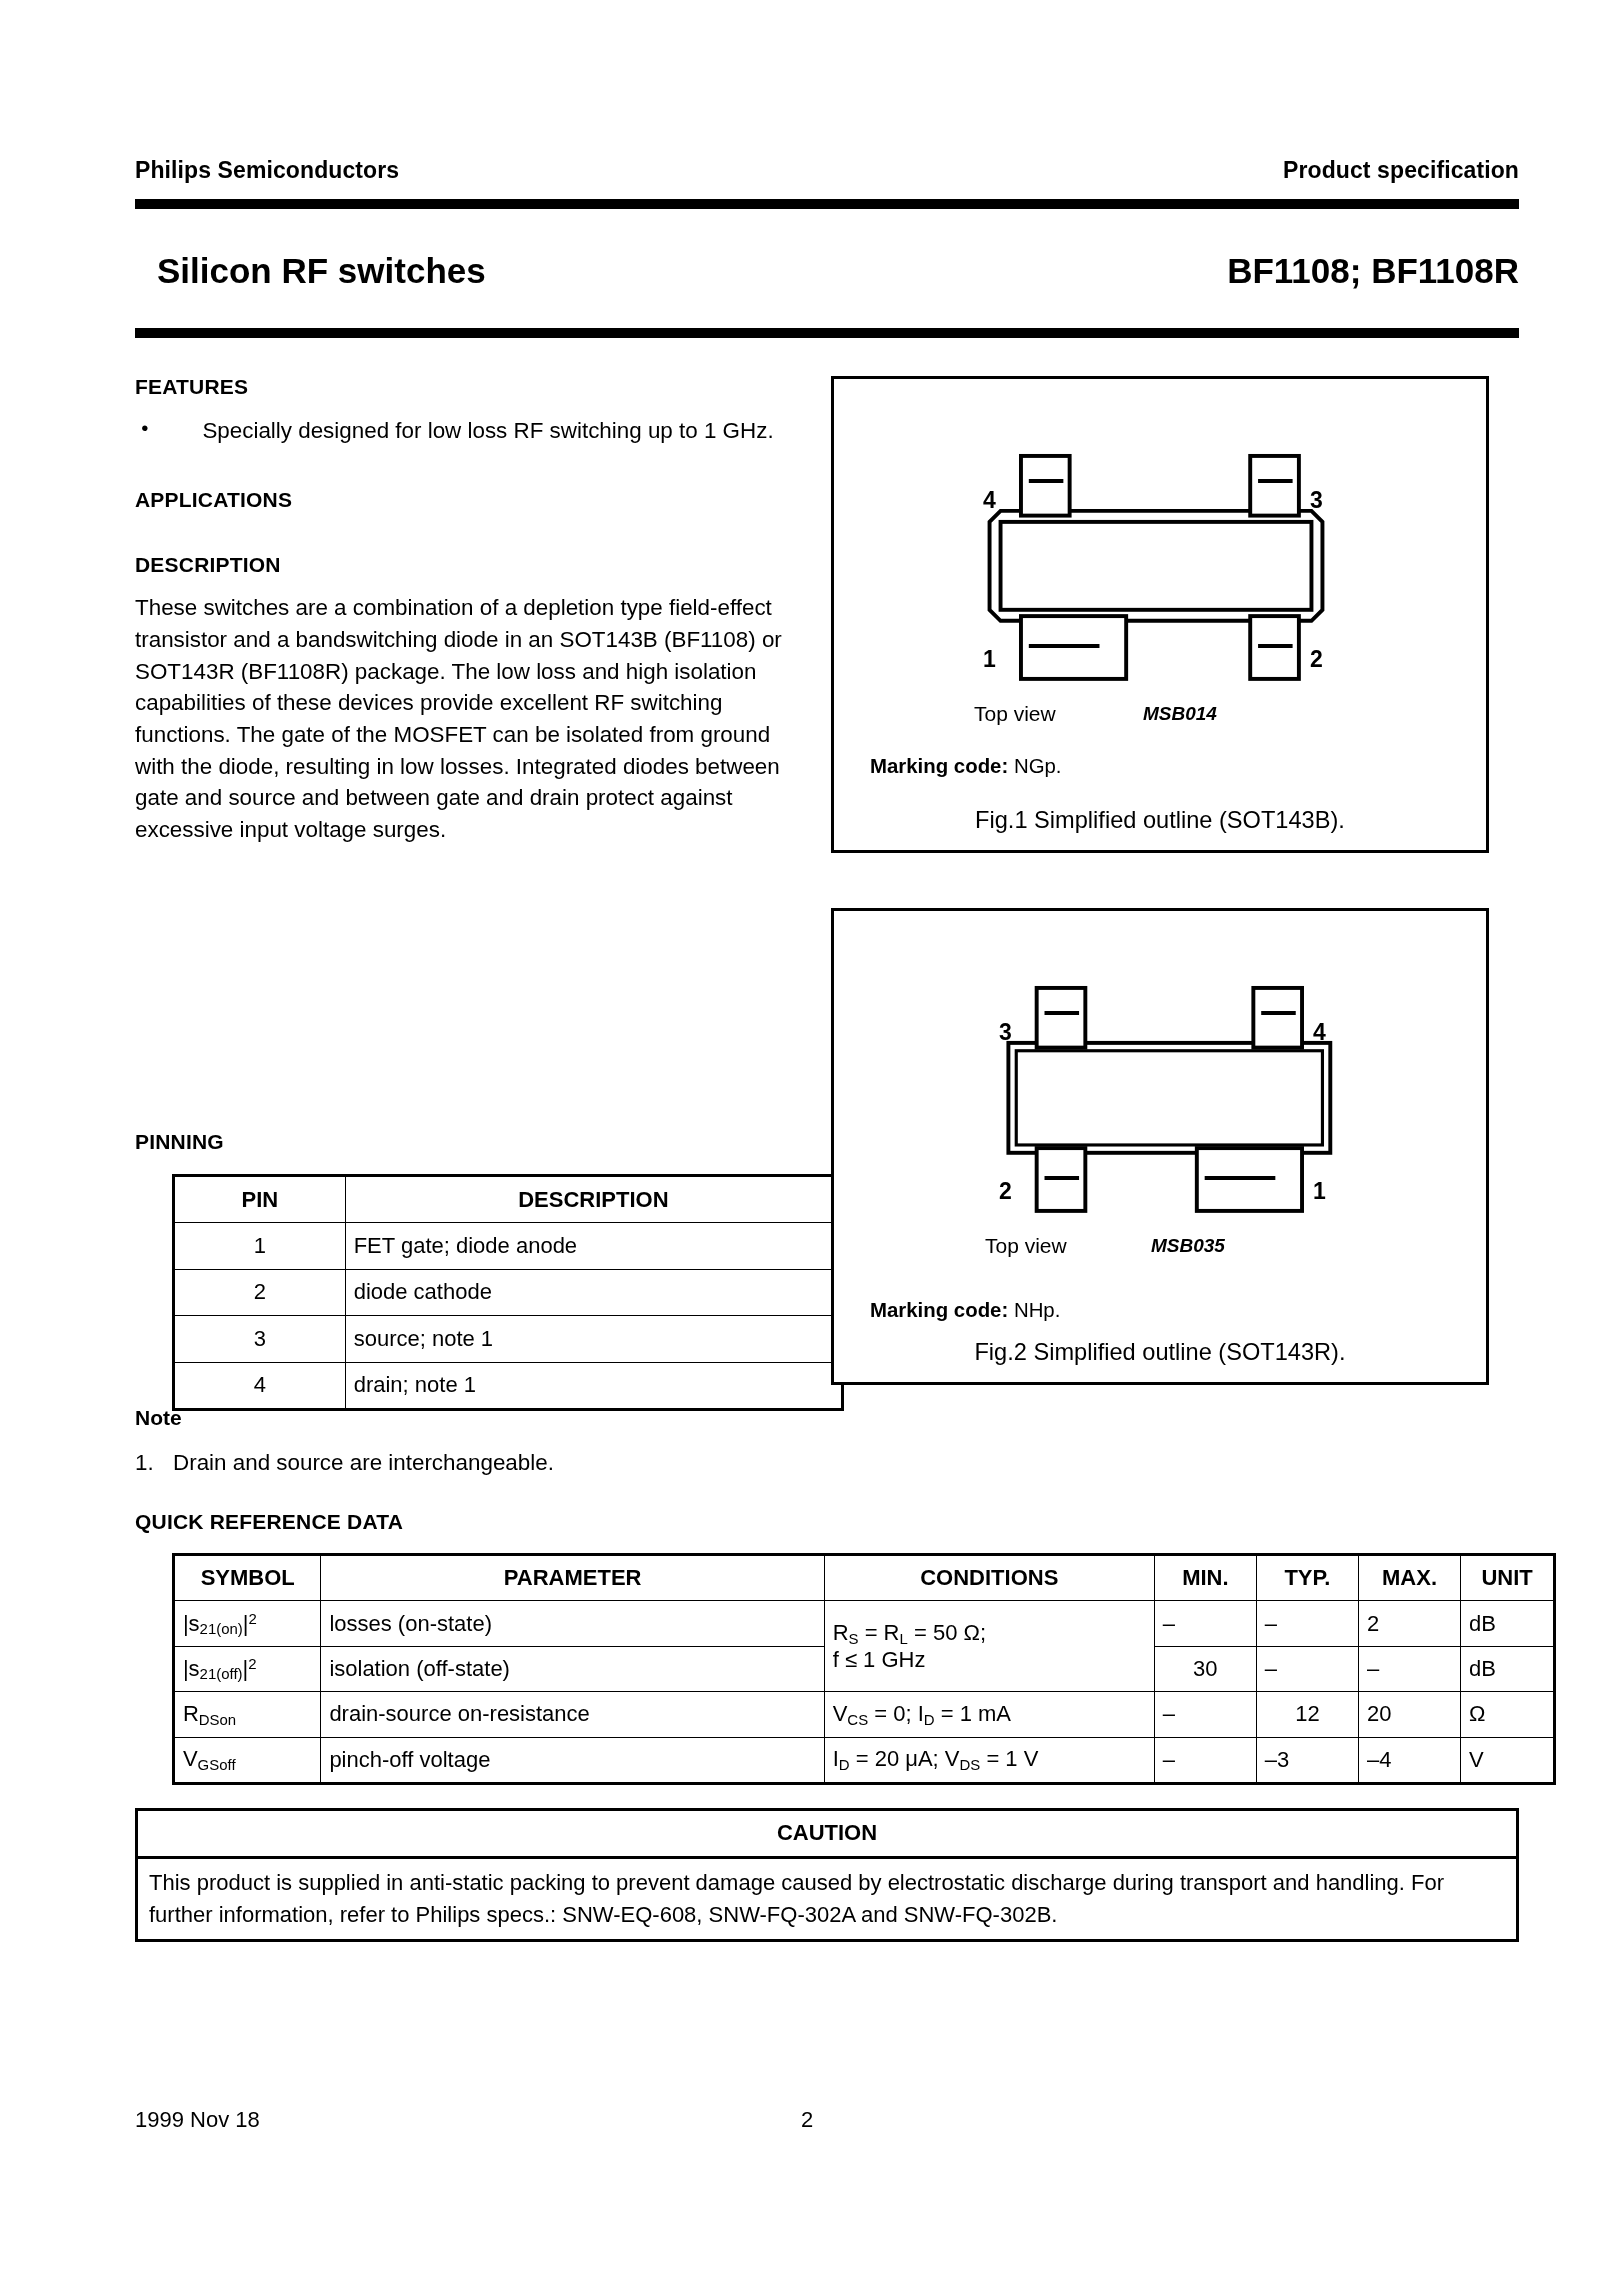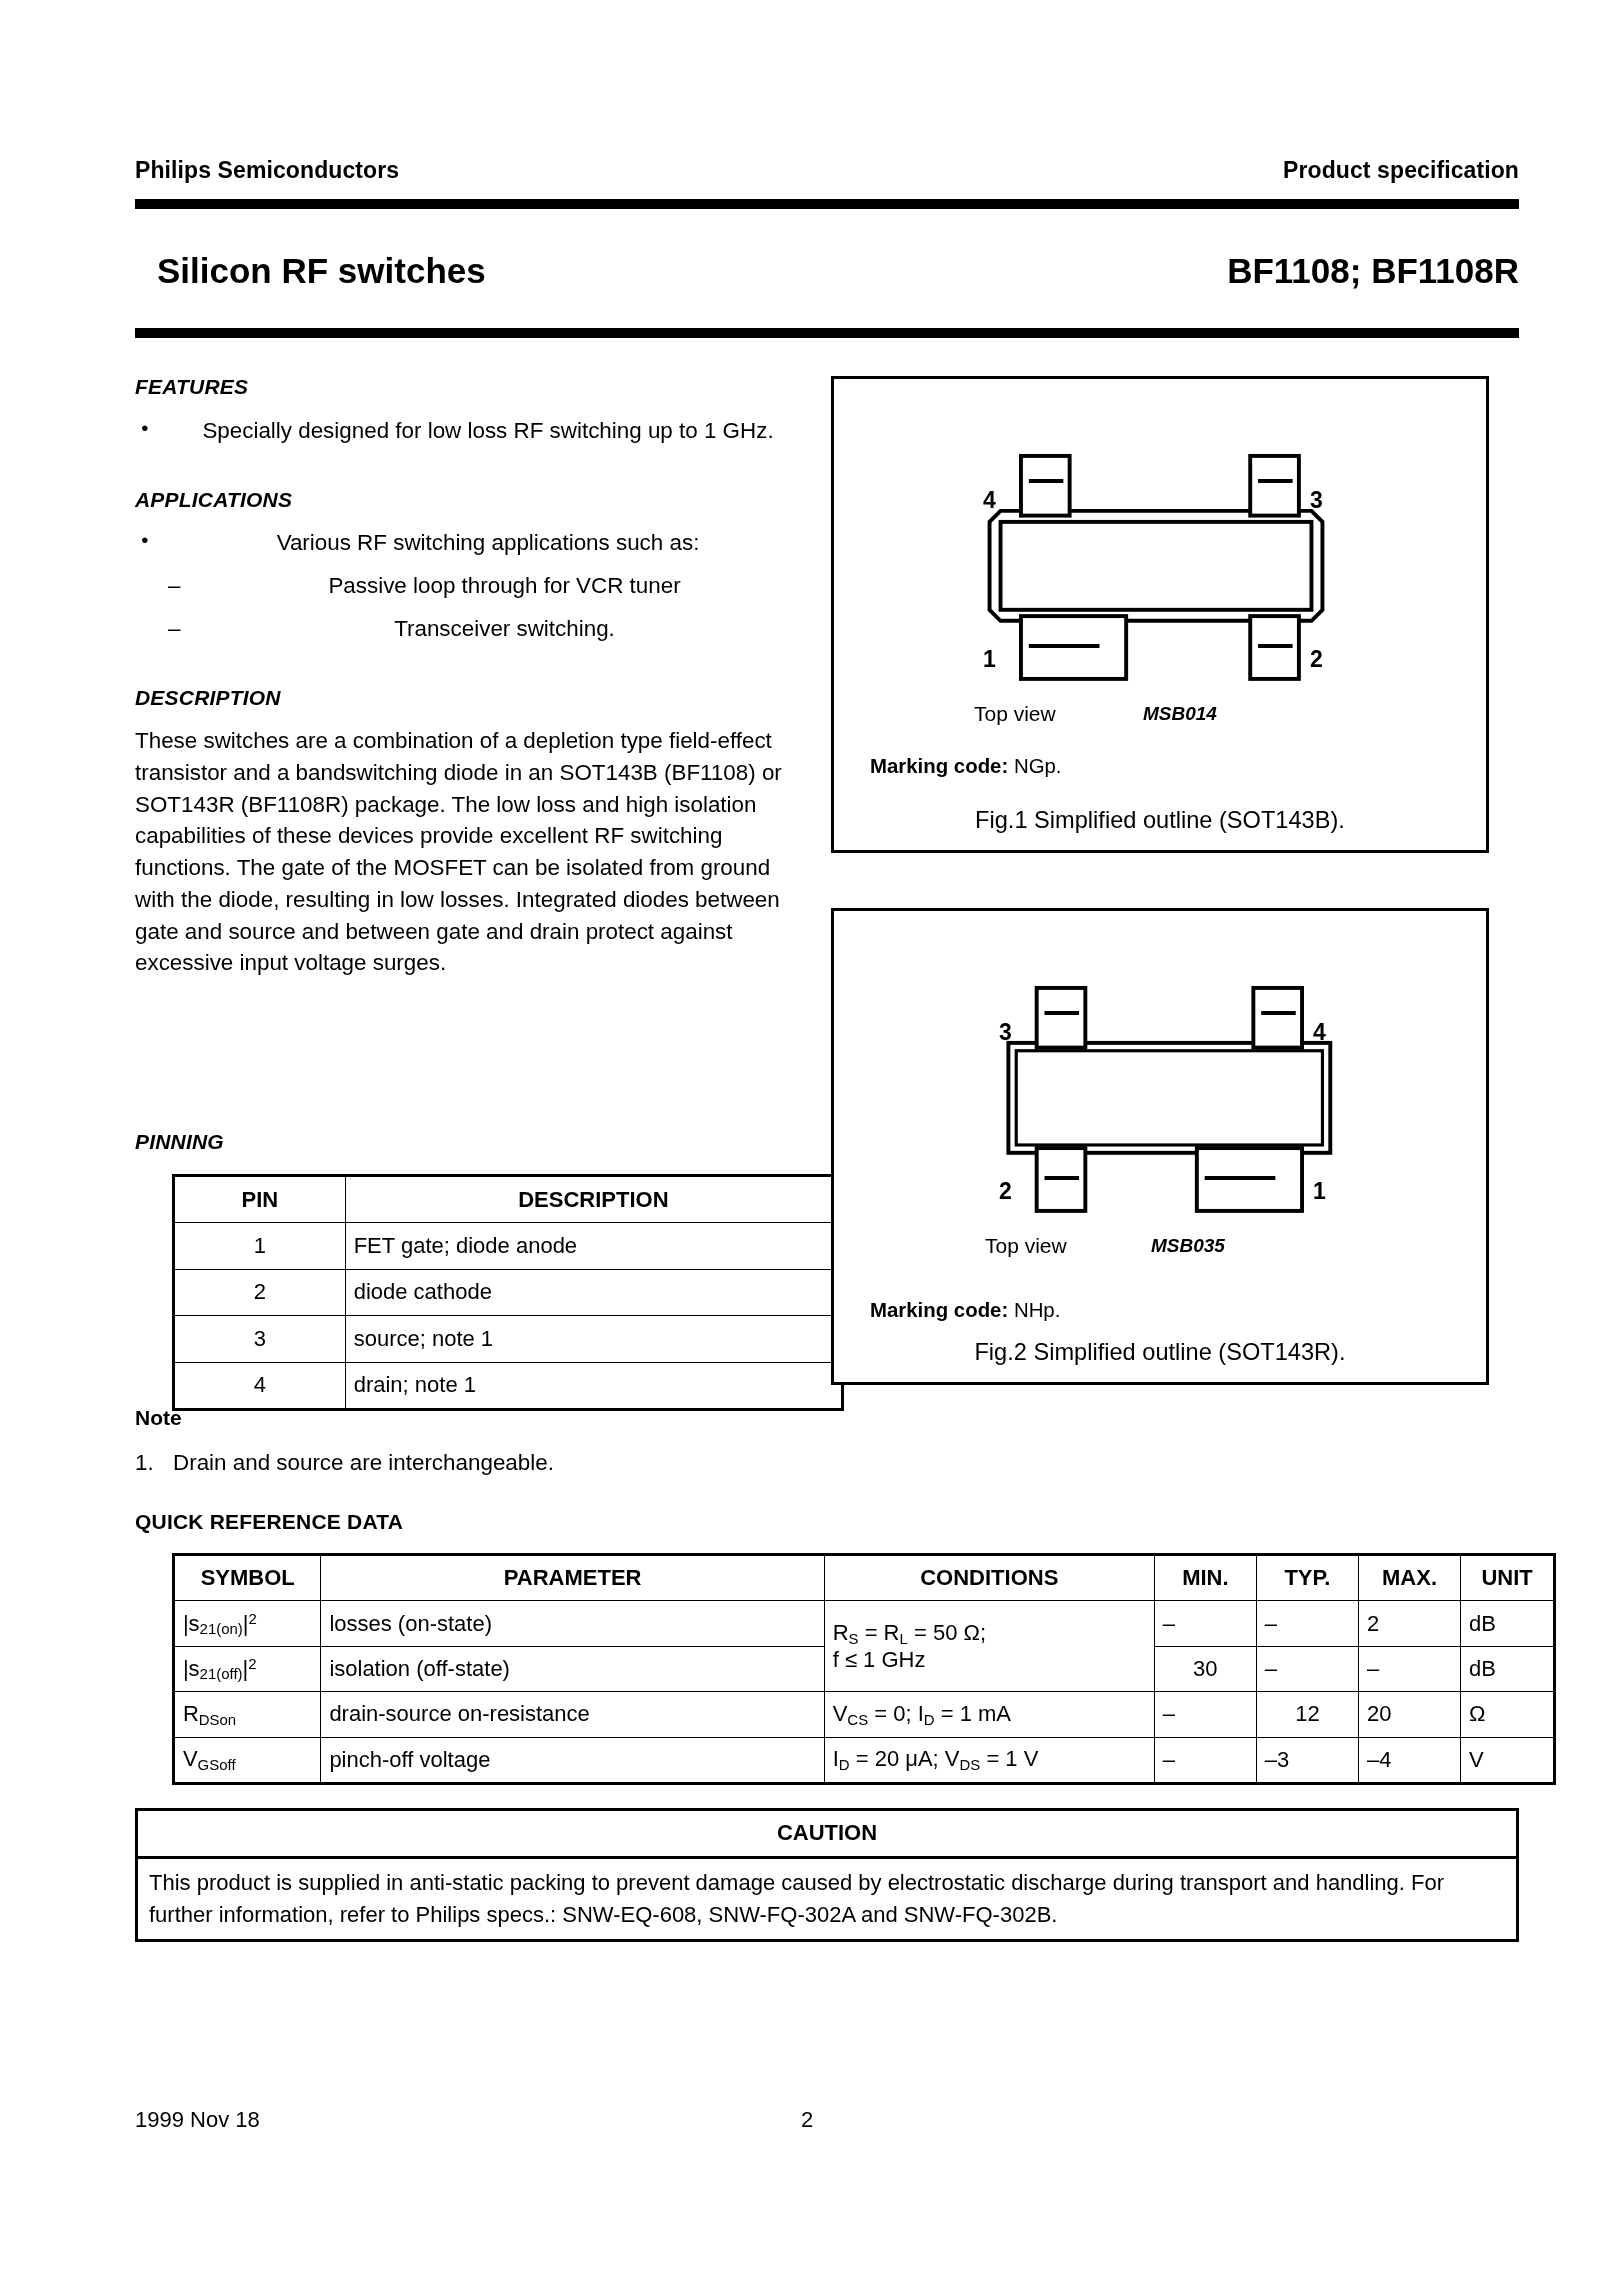--- a/index.html
+++ b/index.html
@@ -70,21 +70,20 @@
     position: absolute;
     left: 135px;
     top: 375px;
     width: 675px;
   }
   .sec-head {
     font-size: 21px;
     font-weight: bold;
     letter-spacing: 0.2px;
     margin: 0 0 15.7px 0;
-    font-style: italic;
   }
   .sec-head.spaced { margin-top: 41px; }
   .bullet-list { list-style: none; margin: 0; padding: 0; text-align: center; }
   .bullet-li {
     position: relative;
     padding-left: 31px;
     font-size: 22.4px;
     line-height: 1.42;
     margin-bottom: 4.7px;
   }
@@ -267,25 +266,20 @@
   <div class="rule-thick rule-2"></div>
 
   <div class="lcol">
 
     <div class="sec-head">FEATURES</div>
     <ul class="bullet-list">
       <li class="bullet-li">Specially designed for low loss RF switching up to 1 GHz.</li>
     </ul>
 
     <div class="sec-head spaced">APPLICATIONS</div>
-    <ul class="bullet-list">
-      <li class="bullet-li">Various RF switching applications such as:</li>
-      <li class="dash-li">Passive loop through for VCR tuner</li>
-      <li class="dash-li">Transceiver switching.</li>
-    </ul>
 
     <div class="sec-head spaced">DESCRIPTION</div>
     <p class="para">These switches are a combination of a depletion type field-effect transistor and a bandswitching diode in an SOT143B (BF1108) or SOT143R (BF1108R) package. The low loss and high isolation capabilities of these devices provide excellent RF switching functions. The gate of the MOSFET can be isolated from ground with the diode, resulting in low losses. Integrated diodes between gate and source and between gate and drain protect against excessive input voltage surges.</p>
   </div>
 
   <div class="sec-head" style="position:absolute;left:135px;top:1130px;margin:0;">PINNING</div>
 
   <table class="dt pin-table outer-thick">
     <thead>
       <tr>

